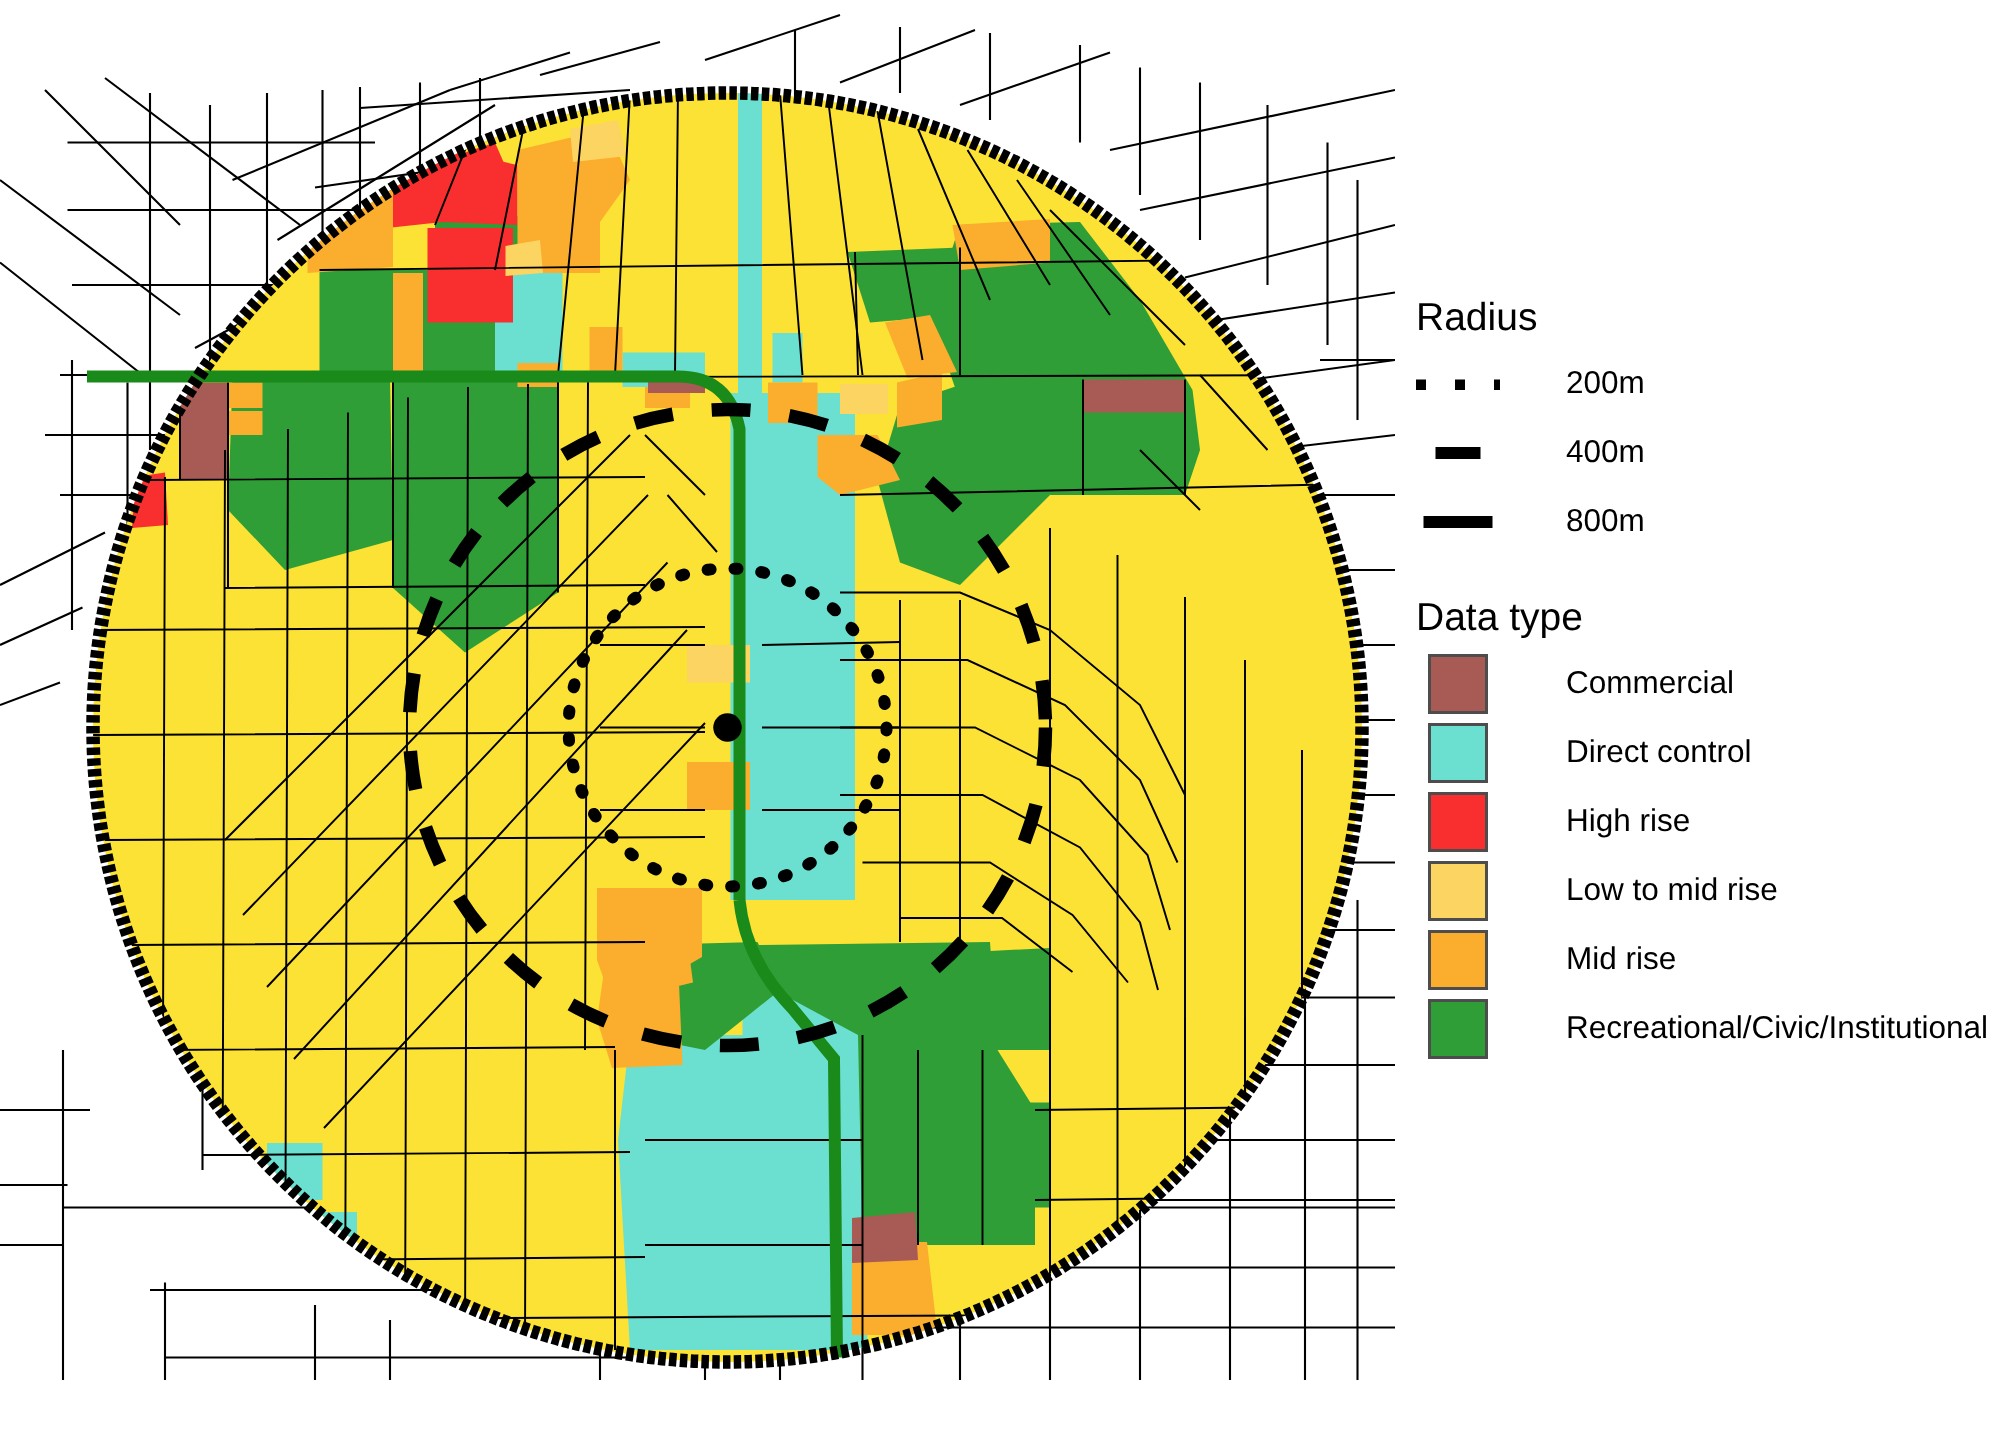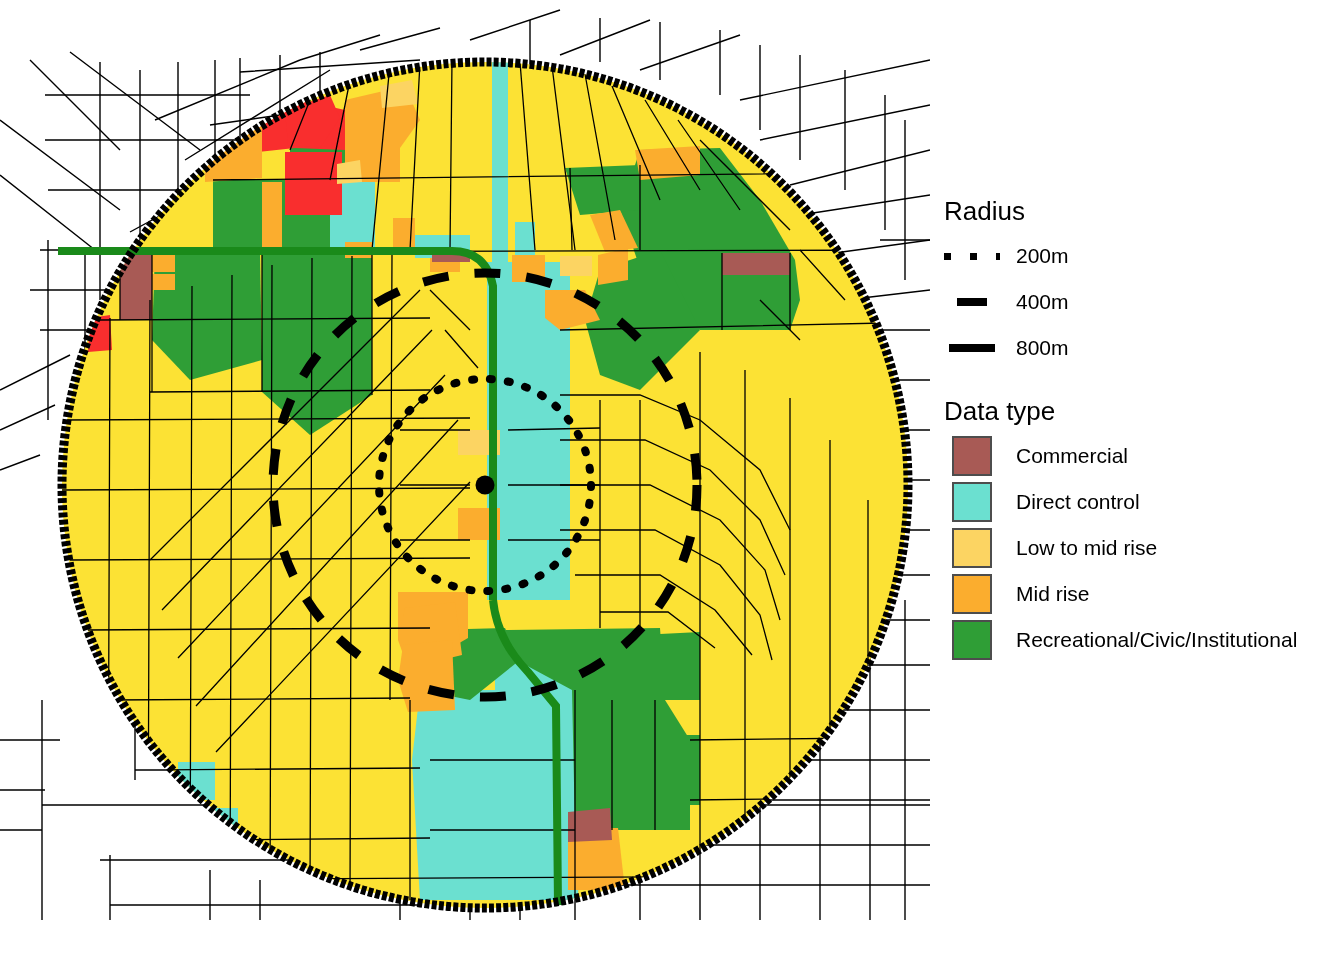--- a/index.html
+++ b/index.html
@@ -12,21 +12,21 @@
   #caption{position:absolute;left:0;top:925px;width:930px;text-align:center;
            font-size:21px;color:#000;}
 
   #mapwrap{position:absolute;left:0;top:0;width:930px;height:920px;overflow:hidden;}
   #mapsvg{position:absolute;left:0;top:0;}
 
   #legend{position:absolute;left:928px;top:0;width:416px;height:920px;}
   .lg-title{font-size:26px;color:#000;margin:0 0 6px 8px;}
   #radius-legend{position:absolute;left:8px;top:196px;}
   #area-legend{position:absolute;left:8px;top:396px;}
-  .lg-row{display:flex;align-items:center;height:46px;}
+  .lg-row{display:flex;align-items:center;height:46px;gap:28px;}
   .lg-key{width:72px;height:40px;display:flex;align-items:center;justify-content:center;}
   .lg-lab{font-size:21px;color:#000;white-space:nowrap;padding-left:8px;}
   .sw{width:40px;height:40px;border:2px solid #4d4d4d;box-sizing:border-box;}
   .key200{background:repeating-linear-gradient(to right,#000 0 7px,transparent 7px 26px);
           height:7px;width:56px;}
   .key400{background:#000;height:8px;width:30px;margin-left:0;}
   .key800{background:#000;height:8px;width:46px;}
   .area-rows .lg-row{height:46px;}
 </style>
 </head>
@@ -234,20 +234,26 @@
           <span class="lg-lab">Commercial</span>
         </div>
         <div class="lg-row">
           <span class="lg-key">
             <span class="sw" style="background: rgb(107, 224, 208);"></span>
           </span>
           <span class="lg-lab">Direct control</span>
         </div>
         <div class="lg-row">
           <span class="lg-key">
+            <span class="sw" style="background: rgb(249, 46, 46);"></span>
+          </span>
+          <span class="lg-lab">High rise</span>
+        </div>
+        <div class="lg-row">
+          <span class="lg-key">
             <span class="sw" style="background: rgb(252, 212, 98);"></span>
           </span>
           <span class="lg-lab">Low to mid rise</span>
         </div>
         <div class="lg-row">
           <span class="lg-key">
             <span class="sw" style="background: rgb(251, 173, 46);"></span>
           </span>
           <span class="lg-lab">Mid rise</span>
         </div>

